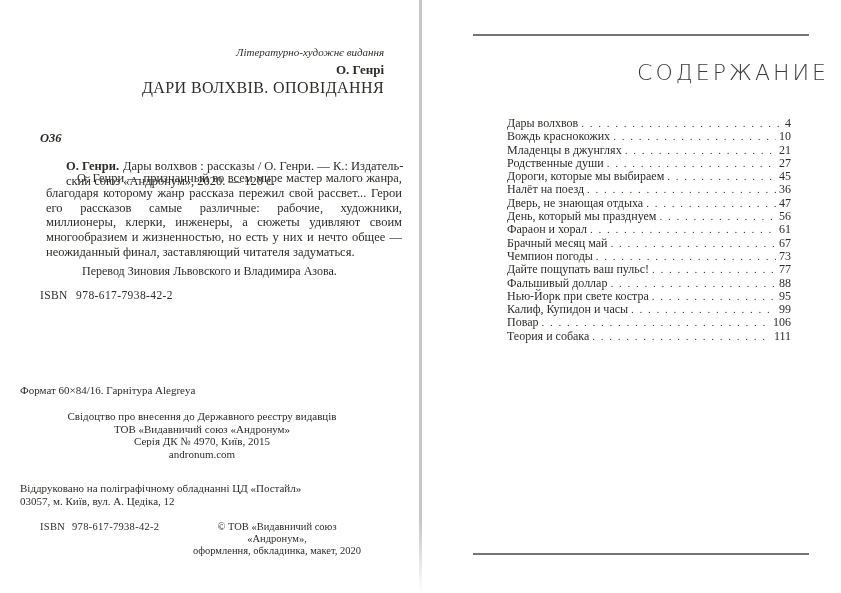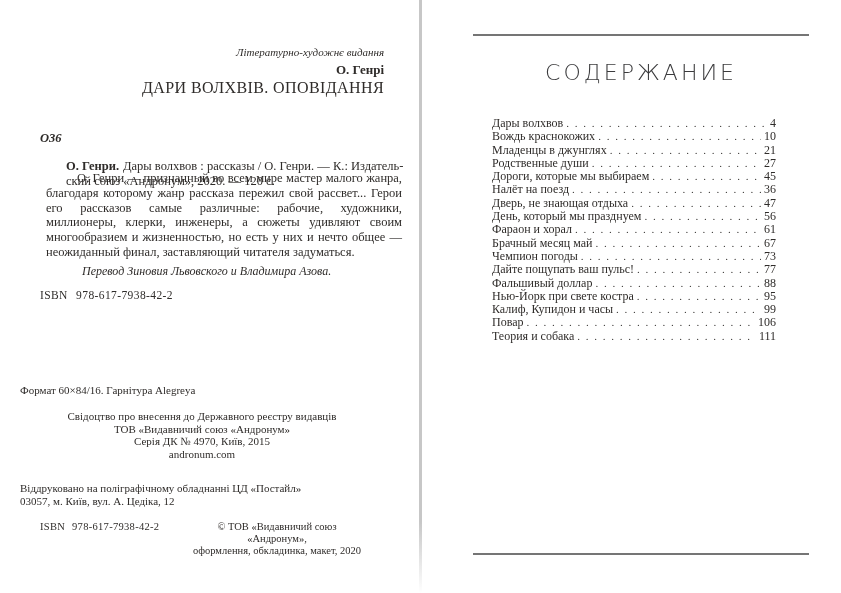--- a/index.html
+++ b/index.html
@@ -26,21 +26,21 @@
 
   .catalog{position:absolute;top:131px;left:40px;width:366px;
     font-size:12.5px;line-height:15px;}
   .cat-code{position:absolute;left:0;top:0;font-weight:bold;font-style:italic;}
   .cat-body{margin-left:26px;margin-top:28px;}
   .cat-author{font-weight:bold;margin-right:4px;}
 
   .annotation{position:absolute;top:171px;left:46px;width:356px;margin:0;
     text-align:justify;text-indent:31px;font-size:12.5px;line-height:14.8px;}
 
-  .translators{position:absolute;top:264px;left:82px;font-size:12px;font-style:italic;}
+  .translators{position:absolute;top:264px;left:82px;font-size:12px;}
   .isbn-top{position:absolute;top:289px;left:40px;font-size:11.5px;
     letter-spacing:0.4px;word-spacing:5px;}
 
   .format-line{position:absolute;top:384px;left:20px;width:364px;
     font-size:11px;}
   .publisher-block{position:absolute;top:410px;left:20px;width:364px;
     text-align:center;font-size:11px;line-height:12.6px;}
   .print-block{position:absolute;top:482px;left:20px;width:364px;
     text-align:left;font-size:11px;line-height:12.6px;}
 
@@ -48,26 +48,26 @@
     letter-spacing:0.3px;word-spacing:4px;}
   .copyright{position:absolute;top:521px;left:188px;width:178px;
     text-align:center;font-size:10.5px;line-height:12.2px;}
 
   
   .rule{position:absolute;left:49px;width:336px;height:2px;background:#757575;}
   .rule-top{top:34px;}
   .rule-bottom{top:553px;}
   .toc-title{
     position:absolute;top:60px;left:29px;width:376px;margin:0;
-    text-align:center;
+    text-align:right;
     font-family:"DejaVu Sans", sans-serif;
     font-weight:200;font-size:22px;letter-spacing:3px;
     color:#3b3b3d;
   }
-  .toc{position:absolute;top:117px;left:68px;width:284px;}
+  .toc{position:absolute;top:117px;left:83px;width:284px;}
   .toc-row{display:flex;align-items:baseline;height:13.3px;
     font-size:12px;line-height:13.3px;white-space:nowrap;}
   .toc-t{flex:0 0 auto;}
   .toc-dots{flex:1 1 auto;overflow:hidden;margin:0 3px;
     font-size:11px;letter-spacing:1.5px;color:#3a3836;}
   .toc-p{flex:0 0 auto;}
 </style>
 </head>
 <body>
 

